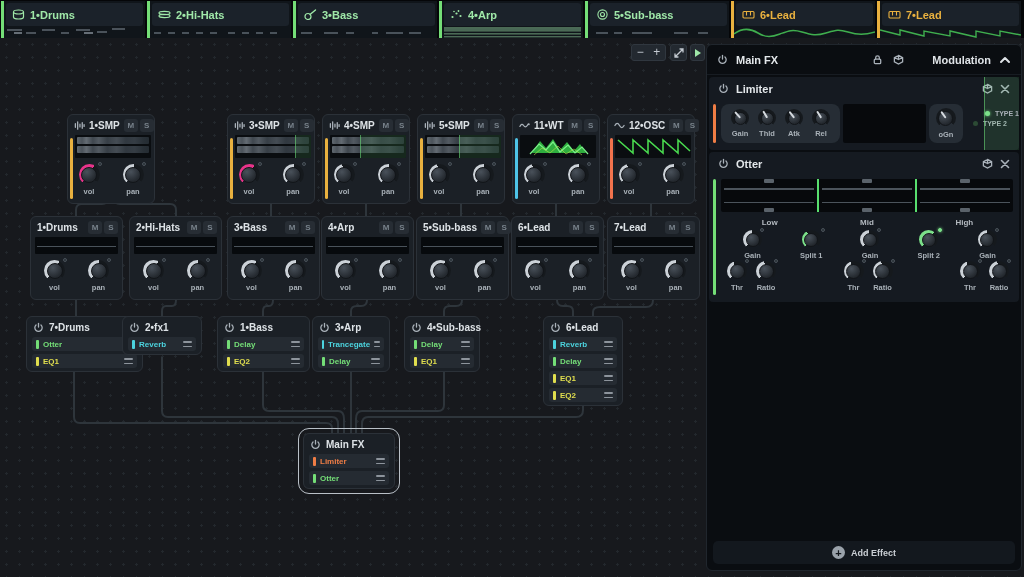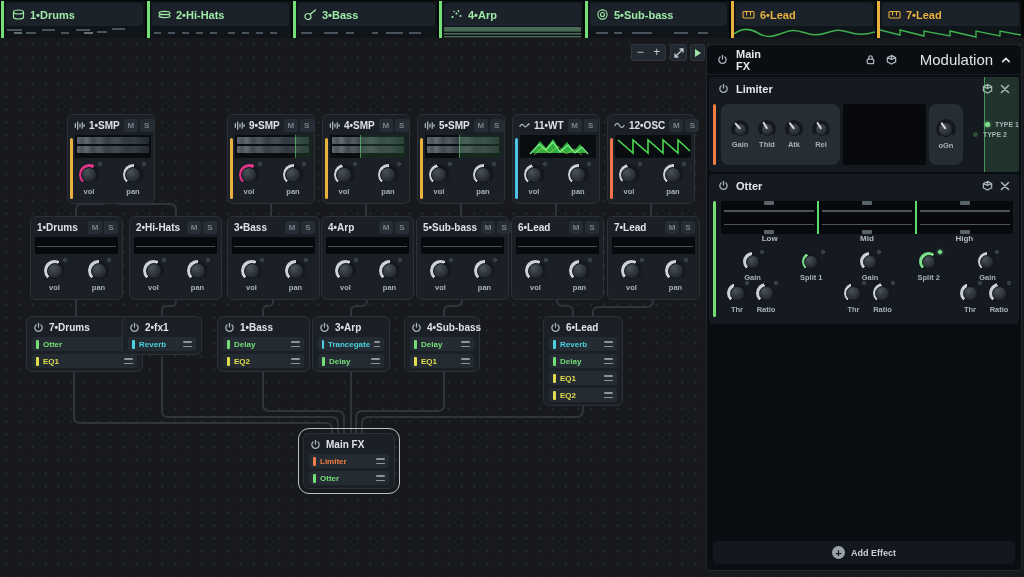--- a/index.html
+++ b/index.html
@@ -63,21 +63,21 @@
 
   .picon { width:11px; height:11px; flex:0 0 auto; }
   .picon path, .picon circle, .picon rect { stroke:#aab2ba; stroke-width:1.4; fill:none; stroke-linecap:round; }
 
   
   #panel { position:absolute; left:706px; top:44px; width:316px; height:527px; background:#0a0d11; border:1px solid #20262d; border-radius:6px; display:flex; flex-direction:column; z-index:20; }
   .phead { height:30px; display:flex; align-items:center; gap:8px; padding:0 10px; border-bottom:1px solid #171c22; }
   .phead .ptitle { font-size:11px; font-weight:700; color:#e4e8eb; }
   .phead .mid-icons { display:flex; gap:10px; margin-left:86px; }
   .phead .spacer { flex:1; }
-  .modlabel { font-size:15px; font-weight:400; color:#dfe3e7;padding-left:7px; }
+  .modlabel { font-size:11px; font-weight:700; color:#dfe3e7;padding-left:7px; }
 
   .module { background:#151a21; border-radius:4px; margin:2px 2px 0 2px; position:relative; }
   .mhead { height:23px; display:flex; align-items:center; gap:7px; padding:0 9px; }
   .mtitle { font-size:11px; font-weight:700; color:#e3e7ea; flex:1; }
   .mstripe { position:absolute; left:4px; top:27px; bottom:7px; width:3px; border-radius:2px; background:var(--sc); }
   .mbody { display:flex; align-items:stretch; padding:4px 6px 7px 12px; }
 
   .kgroup { background:#262d35; border-radius:8px; display:flex; align-items:center; gap:9px; padding:5px 10px; }
   .kgroup .kn .klabel { font-size:7.5px; }
   .blackdisp { flex:1; background:#07090c; border-radius:2px; margin:0 3px; }
@@ -90,21 +90,21 @@
   
   .ot-left { width:40px; display:flex; flex-direction:column; align-items:center; justify-content:space-between; padding:3px 0 2px; }
   .ot-right { flex:1; display:flex; flex-direction:column; }
   .bands { height:33px; background:#07090c; border-radius:2px; display:flex; }
   .band { flex:1; position:relative; }
   .band + .band { border-left:2px solid #58de6e; }
   .band::before, .band::after { content:""; position:absolute; left:3px; right:3px; height:1.5px; background:#4b535b; }
   .band::before { top:9px; } .band::after { bottom:9px; }
   .bhandle { position:absolute; left:50%; margin-left:-5px; width:10px; height:4px; background:#5a626a; border-radius:1px; }
   .bhandle.t { top:0; } .bhandle.b { bottom:0; }
-  .bandlabels { display:flex; height:15px; align-items:flex-start; }
+  .bandlabels { display:flex; height:15px; align-items:flex-end; }
   .bandlabels span { flex:1; text-align:center; font-size:8px; font-weight:700; color:#b4bac0; }
   .otrow1 { display:flex; justify-content:space-between; padding:3px 16px 1px 22px; }
   .otrow2 { display:flex; justify-content:space-between; padding:0 4px 2px 6px; }
   .pair { display:flex; gap:9px; }
 
   .addfx { margin:auto 6px 6px 6px; height:23px; background:#13181e; border-radius:5px; display:flex; align-items:center; justify-content:center; gap:6px; cursor:pointer; }
   .addfx .plus { width:13px; height:13px; border-radius:50%; background:#9aa2aa; color:#14181d; font-size:11px; font-weight:700; display:flex; align-items:center; justify-content:center; line-height:0; }
   .addfx span { font-size:9px; font-weight:700; color:#c9ced3; }
 
   .xicon { width:10px; height:10px; cursor:pointer; }
@@ -330,21 +330,21 @@
             <span class="klabel">pan</span>
           </div>
       </div>
     </div>
 
     <div class="node" style="left:227px;top:76px;width:88px;--sc:#e9b13f">
       <div class="nhead">
           <svg class="picon" viewBox="0 0 12 12">
             <path d="M1.5 4v4 M4 2v8 M6.5 4.5v3 M9 3v6 M11 5v2"></path>
           </svg>
-        <span class="ntitle">9•SMP</span>
+        <span class="ntitle">3•SMP</span>
         <span class="ms">
             <b>M</b>
             <b>S</b>
           </span>
         </div>
       <div class="stripe"></div>
       <div class="nwave">
           <div class="waveband"></div>
           <div class="waveband"></div>
           <div class="sel" style="width:16px"></div>
@@ -889,21 +889,21 @@
               <span class="klabel">Atk</span>
             </div>
           <div class="kn">
               <div class="knob" style="width:18px;height:18px;--amt:0">
                 <i class="ptr" style="--rot:-32deg"></i>
               </div>
               <span class="klabel">Rel</span>
             </div>
         </div>
         <div class="blackdisp"></div>
-        <div class="kgroup" style="padding:15px 7px">
+        <div class="kgroup" style="padding:4px 7px">
           <div class="kn">
               <div class="knob" style="width:20px;height:20px;--amt:0">
                 <i class="ptr" style="--rot:-35deg"></i>
               </div>
               <span class="klabel">oGn</span>
             </div>
         </div>
         <div class="types">
           <div class="type sel">
               <i class="dot"></i>

